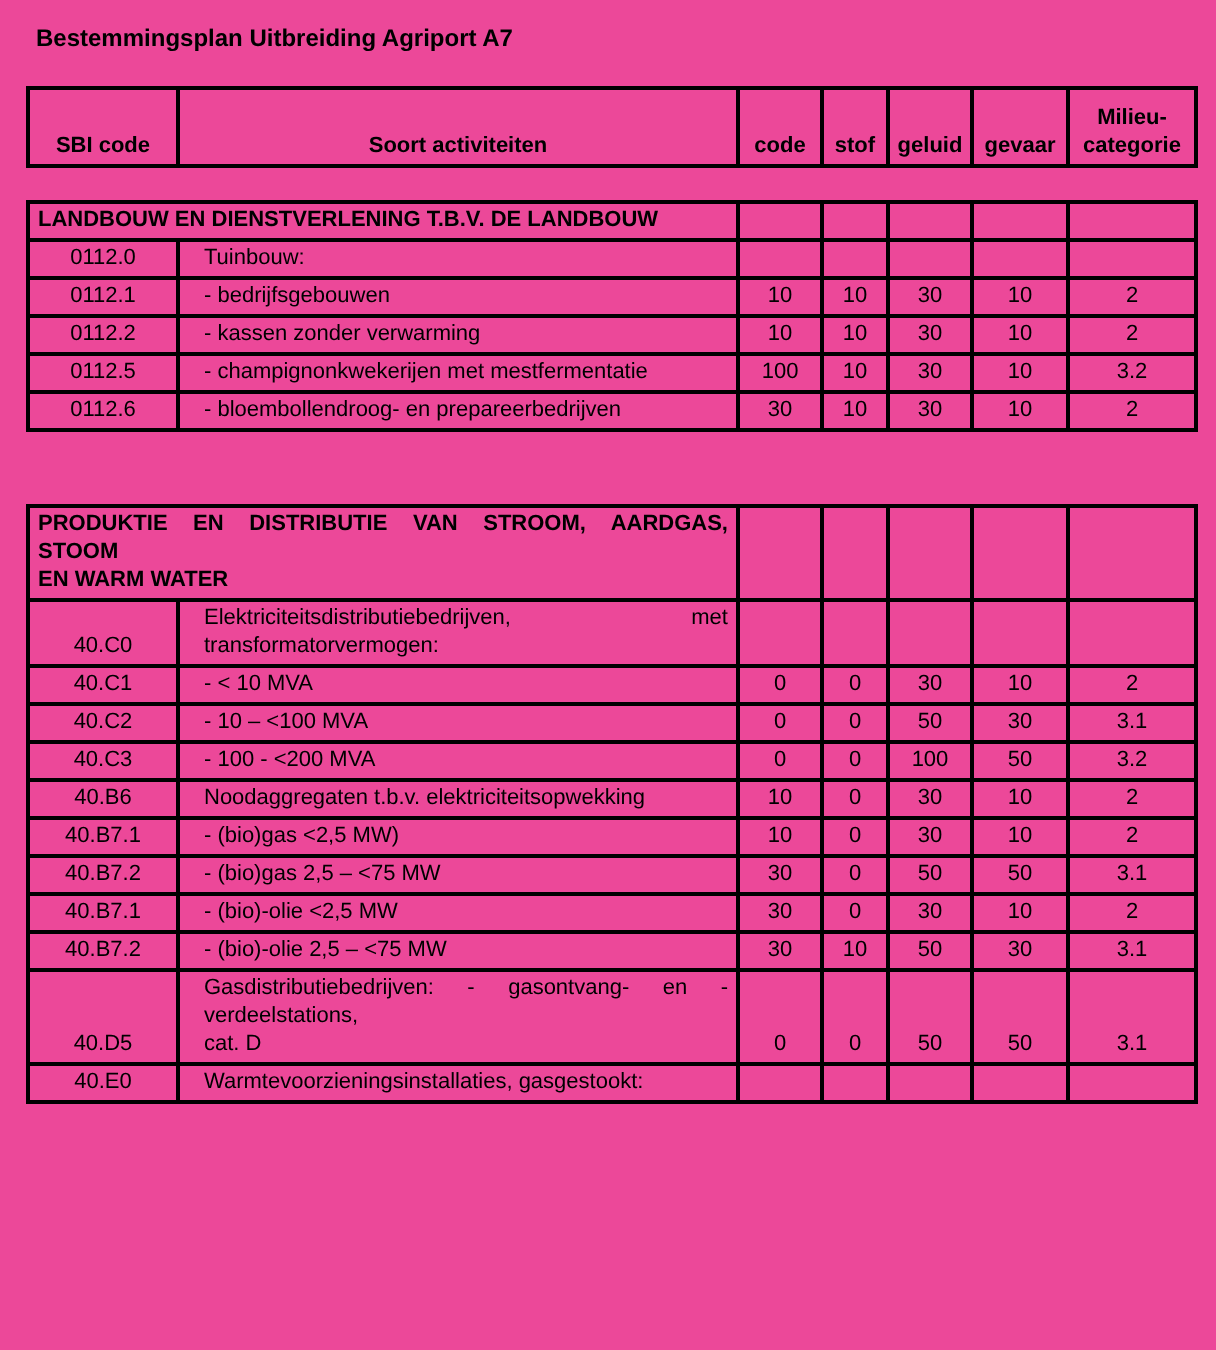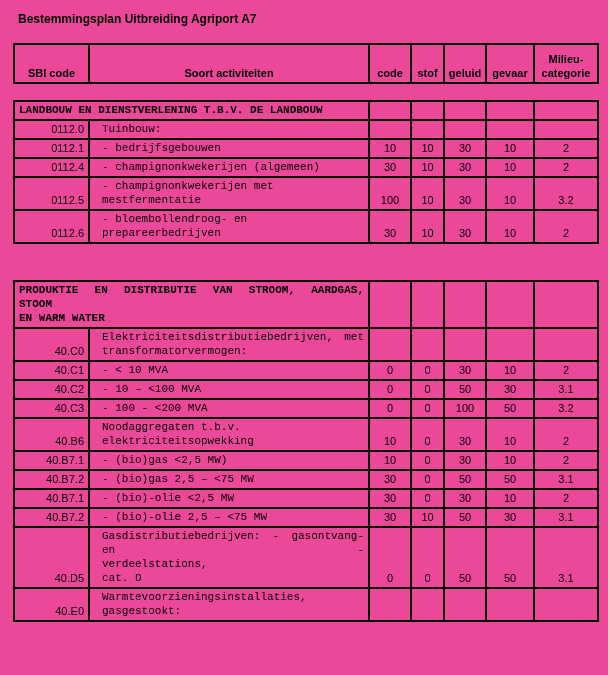--- a/index.html
+++ b/index.html
@@ -45,25 +45,25 @@
     text-align: center;
   }
   .head-table th.num {
     text-align: center;
     white-space: pre-line;
     padding-left: 1px;
     padding-right: 1px;
     margin-top: 38px;
   }
   .doc-table { margin-bottom: 36px; }
-  .doc-table td.code { text-align: right; margin-left: 36px; }
+  .doc-table td.code { text-align: center; margin-left: 36px; }
   .doc-table td.act  { text-align: left; padding-left: 12px; }
   .doc-table td.val  { text-align: center; }
   .doc-table td.section { font-weight: bold; }
-  .line { display: block; width: 100%; font-family: Liberation Mono, monospace; }
+  .line { display: block; width: 100%; }
   .line.spread {
     text-align: justify;
     -moz-text-align-last: justify;
     text-align-last: justify;
   }
 </style>
 </head>
 <body>
 
 <div class="page">
@@ -133,25 +133,25 @@
           <td class="act">
             <div class="line">- bedrijfsgebouwen</div>
           </td>
           <td class="val">10</td>
           <td class="val">10</td>
           <td class="val">30</td>
           <td class="val">10</td>
           <td class="val">2</td>
         </tr>
         <tr>
-          <td class="code">0112.4</td>
-          <td class="act">
-            <div class="line">- champignonkwekerijen (algemeen)</div>
-          </td>
-          <td class="val">30</td>
+          <td class="code">0112.2</td>
+          <td class="act">
+            <div class="line">- kassen zonder verwarming</div>
+          </td>
+          <td class="val">10</td>
           <td class="val">10</td>
           <td class="val">30</td>
           <td class="val">10</td>
           <td class="val">2</td>
         </tr>
         <tr>
           <td class="code">0112.5</td>
           <td class="act">
             <div class="line">- champignonkwekerijen met mestfermentatie</div>
           </td>

